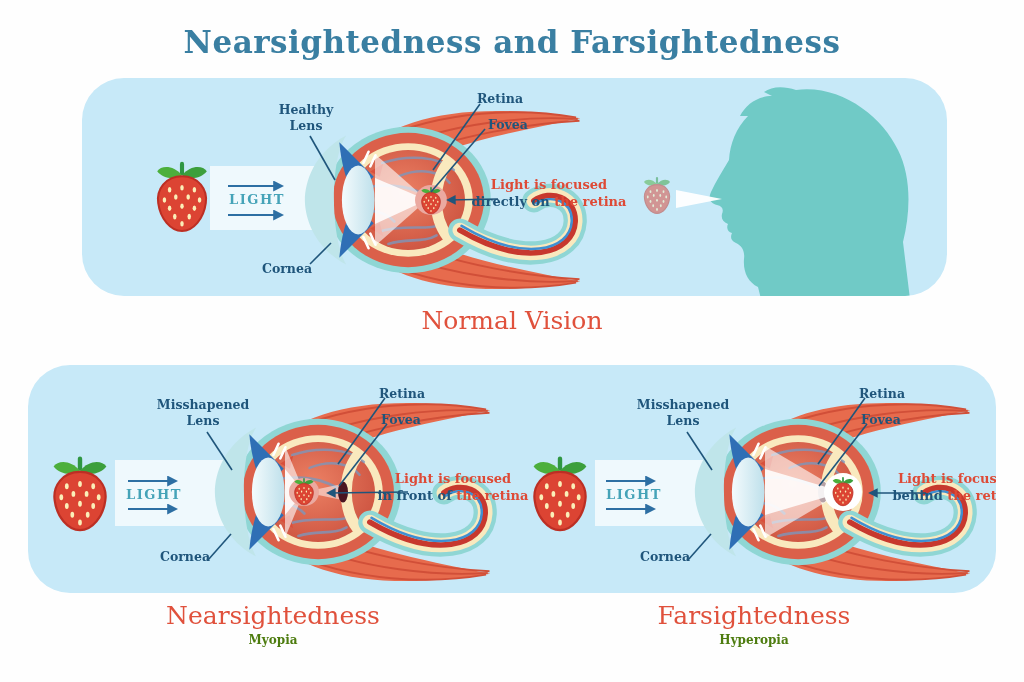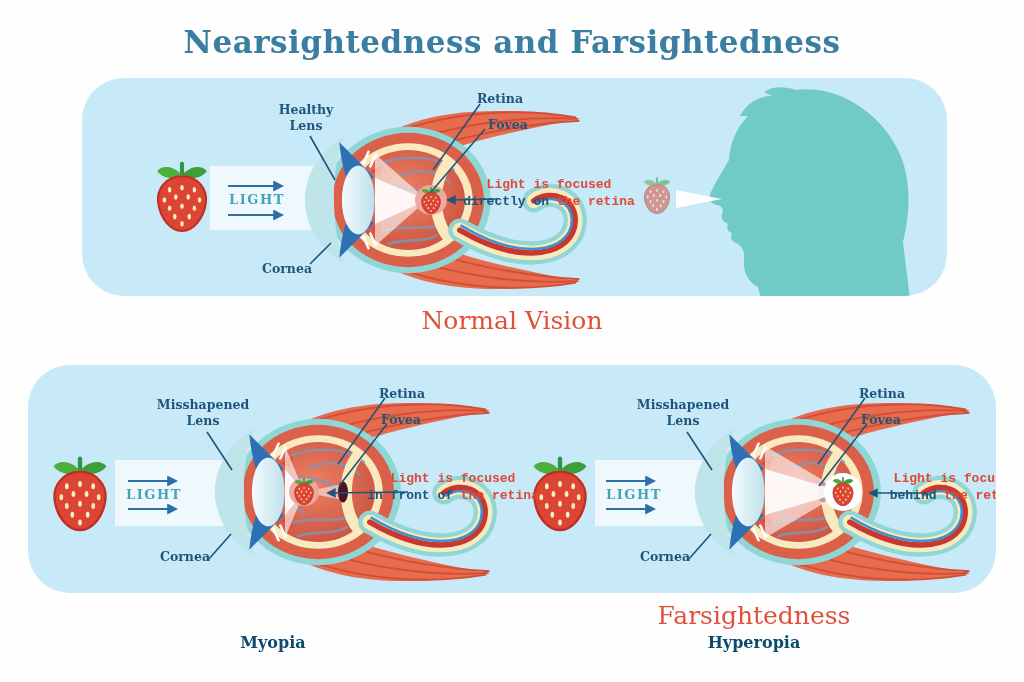--- a/index.html
+++ b/index.html
@@ -6,26 +6,26 @@
   #stage{position:relative;width:1024px;height:682px;background:#FEFEFE;overflow:hidden;
          font-family:"DejaVu Serif", "Liberation Serif", serif;}
   .panel{position:absolute;background:#C7E9F8;border-radius:42px;overflow:hidden;}
   #panel-top{left:82px;top:78px;width:858px;height:218px;padding-left:7px;}
   #panel-bottom{left:28px;top:365px;width:968px;height:228px;}
   .pnl-svg{position:absolute;left:0;top:0;}
   .title{position:absolute;left:0;top:24px;width:100%;text-align:center;
          font-weight:bold;font-size:31px;color:#3A7FA2;letter-spacing:0.5px;}
   .caption{position:absolute;text-align:center;font-weight:normal;font-size:25px;color:#E0513C;
            transform:translateX(-50%);white-space:nowrap;}
-  .subcaption{position:absolute;text-align:left;font-weight:bold;font-size:16px;color:#0c4a6e;
+  .subcaption{position:absolute;text-align:left;font-weight:bold;font-size:12px;color:#4d7c0f;
            transform:translateX(-50%);white-space:nowrap;}
   .lbl{position:absolute;transform:translateX(-50%);text-align:center;white-space:nowrap;
        font-weight:bold;font-size:12.5px;line-height:1.28;color:#1F557B;}
   .focus{position:absolute;transform:translateX(-50%);text-align:center;white-space:nowrap;
-       font-weight:bold;font-size:13px;line-height:1.3;color:#DE4A36;font-family:Liberation Mono, monospace;}
+       font-weight:bold;font-size:13px;line-height:1.3;color:#DE4A36;}
   .focus .dk{color:#1F557B;}
   .focus .rd{color:#DE4A36;}
   .light-lbl{position:absolute;transform:translateX(-50%);font-weight:bold;font-size:13px;
        letter-spacing:1.5px;color:#45A3B8;white-space:nowrap;}
 </style>
 </head>
 <body>
 
 <svg width="0" height="0" style="position:absolute" aria-hidden="true">
   <defs>
@@ -238,17 +238,18 @@
     <div class="lbl" style="left:854px;top:21px">Retina</div>
     <div class="lbl" style="left:853px;top:47px">Fovea</div>
     <div class="lbl" style="left:637px;top:184px">Cornea</div>
     <div class="light-lbl" style="left:606px;top:122px">LIGHT</div>
     <div class="focus" style="left:928px;top:106px">
       <div>Light is focused</div>
       <div><span class="dk">behind </span><span class="rd">the retina</span></div>
     </div>
   </div>
 
+  <div class="caption" style="left:273px;top:601px">Nearsightedness</div>
   <div class="subcaption" style="left:273px;top:633px">Myopia</div>
   <div class="caption" style="left:754px;top:601px">Farsightedness</div>
   <div class="subcaption" style="left:754px;top:633px">Hyperopia</div>
 
 </div>
 
 </body></html>

